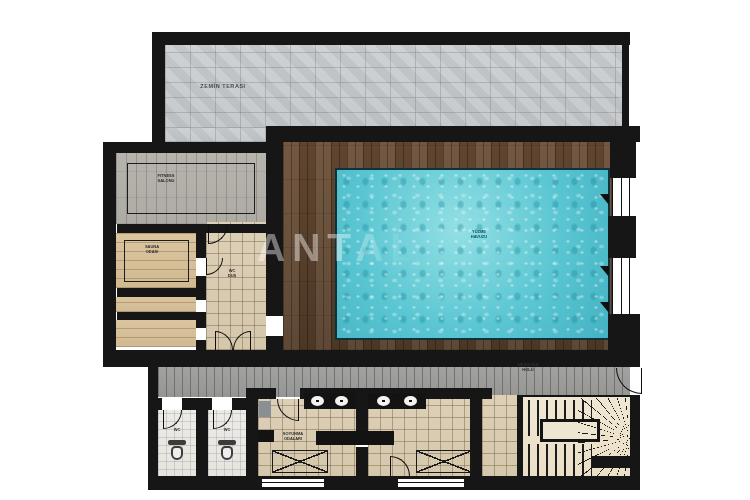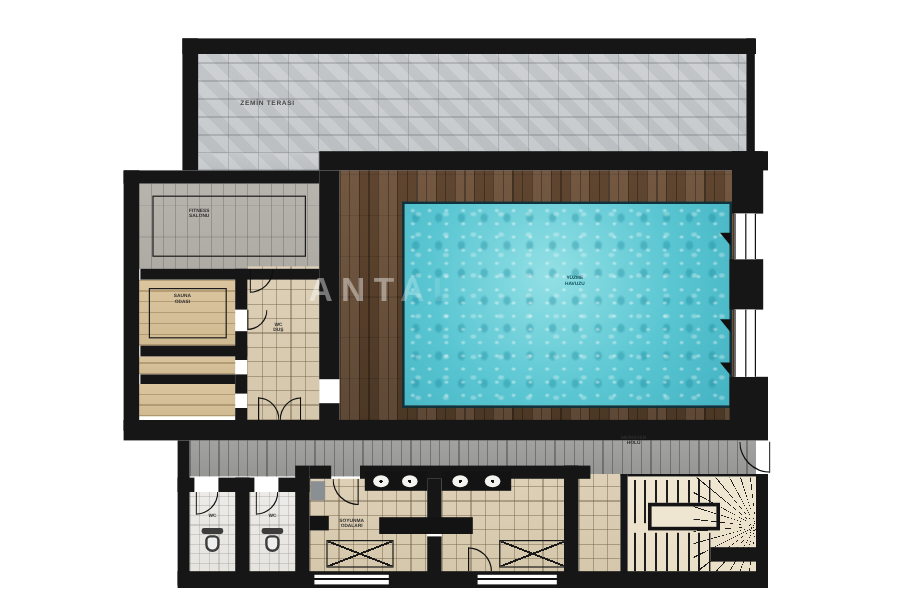--- a/index.html
+++ b/index.html
@@ -67,21 +67,21 @@
   .win{position:absolute;background:#fff;border-left:1.5px solid #111;border-right:1.5px solid #111;box-sizing:border-box;}
   .win .mull{position:absolute;left:50%;top:0;width:1.2px;height:100%;background:#111;}
   .tri{position:absolute;width:0;height:0;border-top:11px solid #101010;border-left:9px solid transparent;}
   .bwin{position:absolute;background:linear-gradient(#fff 0 3px,#111 3px 4.2px,#fff 4.2px);}
   .pad{position:absolute;background:#8a8f94;}
   
   .lbl{position:absolute;font-weight:700;font-size:10px;color:#2e2e2e;line-height:11px;
        text-align:center;white-space:nowrap;transform:translate(-50%,-50%) scale(0.40);}
   .lbl-mid{transform:translate(-50%,-50%) scale(0.55);color:#474747;letter-spacing:1px;}
   .lbl-pool{color:#0e505b;}
-  .watermark{position:absolute;font-weight:800;font-size:28px;letter-spacing:7px;color:rgba(255,255,255,.42);
+  .watermark{position:absolute;font-weight:800;font-size:39px;letter-spacing:7px;color:rgba(255,255,255,.42);
        -webkit-mask-image:linear-gradient(90deg,#000 50%,transparent 96%);
        mask-image:linear-gradient(90deg,#000 50%,transparent 96%);}
 </style>
 </head>
 <body>
 
 <div id="stage">
 
   <div class="stone" style="left:165px;top:45px;width:457px;height:83px;"></div>
   <div class="stone" style="left:165px;top:128px;width:101px;height:14px;"></div>

